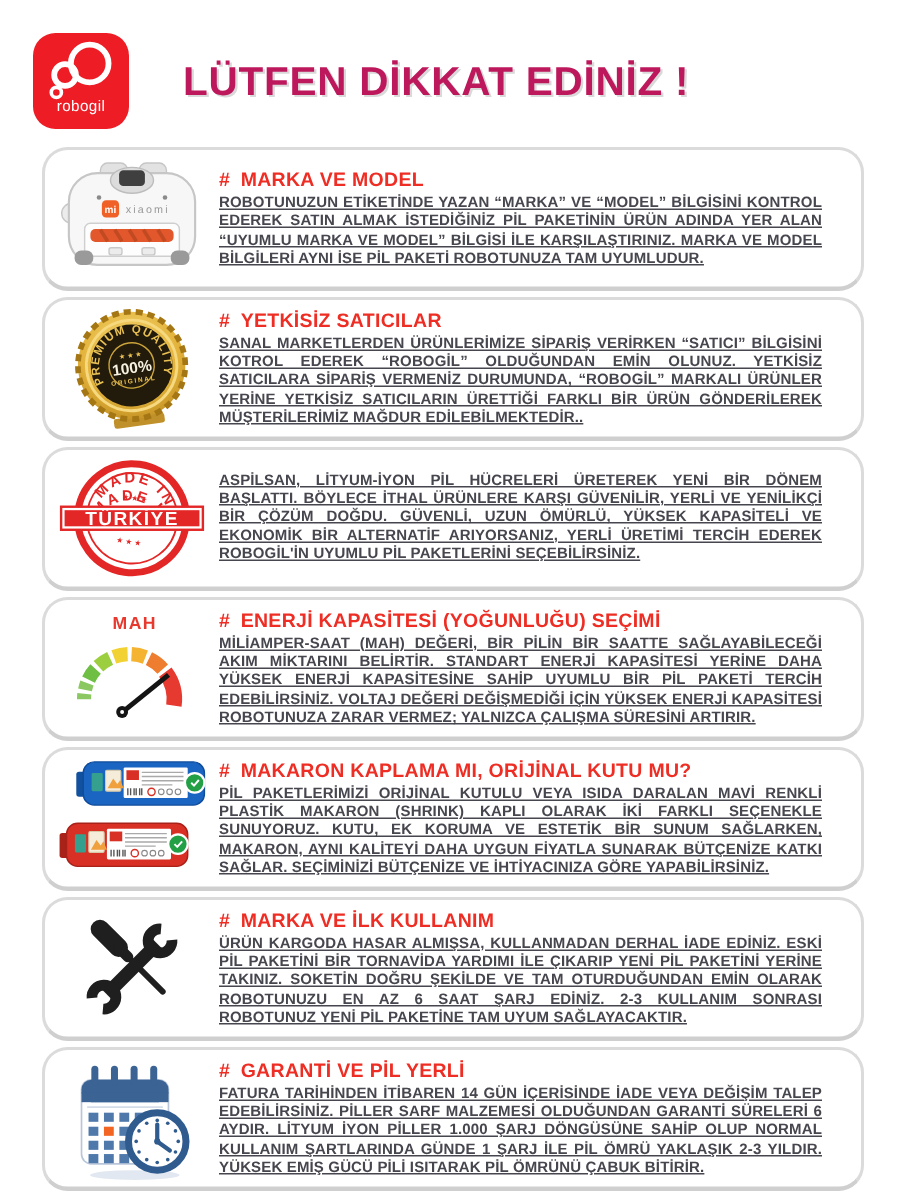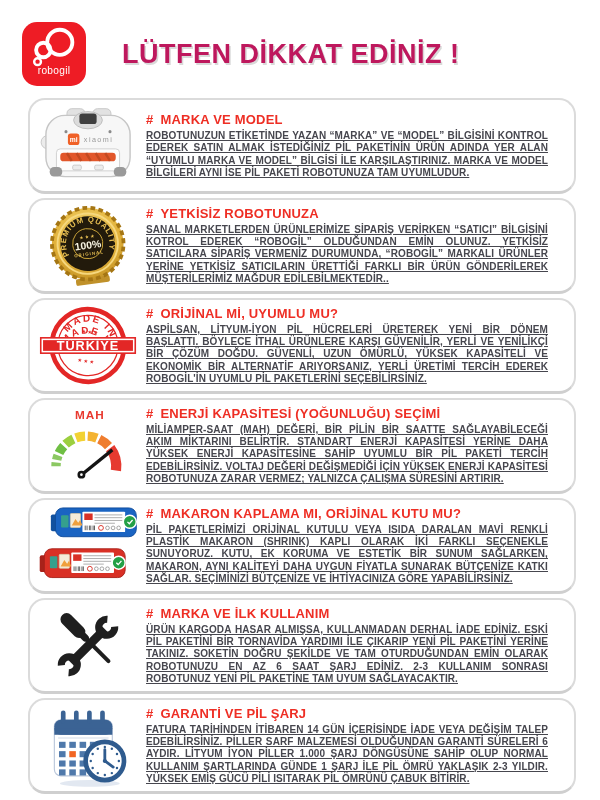--- a/index.html
+++ b/index.html
@@ -97,21 +97,21 @@
           <circle cx="52" cy="44" r="29" fill="#221a0b"></circle>
           <circle cx="52" cy="44" r="16" fill="none" stroke="#caa43a" stroke-width="1"></circle>
           <text font-size="8.2" font-weight="bold" fill="#e9c053" letter-spacing="1"><textPath href="#arcPQ" startOffset="50%" text-anchor="middle">PREMIUM QUALITY</textPath></text>
           <text x="52" y="38.5" font-size="5" fill="#e9c053" text-anchor="middle">★ ★ ★</text>
           <text x="52" y="49.5" font-size="11" font-weight="bold" fill="#f7f3e2" text-anchor="middle">100%</text>
           <text x="52" y="56.5" font-size="4.6" font-weight="bold" fill="#e9c053" letter-spacing="1.2" text-anchor="middle">ORIGINAL</text>
         </g>
       </svg>
     </div>
     <div class="content">
-      <h2><span class="hash">#</span><span>YETKİSİZ ROBOTUNUZA</span></h2>
+      <h2><span class="hash">#</span><span>YETKİSİZ SATICILAR</span></h2>
       <p>SANAL MARKETLERDEN ÜRÜNLERİMİZE SİPARİŞ VERİRKEN “SATICI” BİLGİSİNİ KOTROL EDEREK “ROBOGİL” OLDUĞUNDAN EMİN OLUNUZ. YETKİSİZ SATICILARA SİPARİŞ VERMENİZ DURUMUNDA, “ROBOGİL” MARKALI ÜRÜNLER YERİNE YETKİSİZ SATICILARIN ÜRETTİĞİ FARKLI BİR ÜRÜN GÖNDERİLEREK MÜŞTERİLERİMİZ MAĞDUR EDİLEBİLMEKTEDİR..</p>
     </div>
   </section>
 
   <section class="card">
     <div class="icon-box">
       <svg viewBox="0 0 104 92" width="98" height="87">
         <defs>
           <path id="arcTop" d="M 27.4,39.4 A 25.5,25.5 0 0 1 76.6,39.4"></path>
           <path id="arcBot" d="M 26.9,52.7 A 26,26 0 0 1 77.1,52.7"></path>
@@ -125,21 +125,20 @@
             <text x="52" y="33.5" font-size="5.5" text-anchor="middle">★ ★ ★</text>
             <text x="52" y="64.5" font-size="5.5" text-anchor="middle">★ ★ ★</text>
           </g>
           <rect x="1" y="37" width="102" height="18" fill="#E32726"></rect>
           <rect x="3.5" y="39.5" width="97" height="13" fill="none" stroke="#fff" stroke-width="1.6"></rect>
           <text x="52" y="50.5" font-size="13.5" font-weight="bold" fill="#fff" letter-spacing="1" text-anchor="middle">TÜRKİYE</text>
         </g>
       </svg>
     </div>
     <div class="content">
-      <h2><span class="hash">#</span><span>ORİJİNAL Mİ, UYUMLU MU?</span></h2>
       <p>ASPİLSAN, LİTYUM-İYON PİL HÜCRELERİ ÜRETEREK YENİ BİR DÖNEM BAŞLATTI. BÖYLECE İTHAL ÜRÜNLERE KARŞI GÜVENİLİR, YERLİ VE YENİLİKÇİ BİR ÇÖZÜM DOĞDU. GÜVENLİ, UZUN ÖMÜRLÜ, YÜKSEK KAPASİTELİ VE EKONOMİK BİR ALTERNATİF ARIYORSANIZ, YERLİ ÜRETİMİ TERCİH EDEREK ROBOGİL'İN UYUMLU PİL PAKETLERİNİ SEÇEBİLİRSİNİZ.</p>
     </div>
   </section>
 
   <section class="card">
     <div class="icon-box">
       <svg viewBox="0 0 104 84" width="98" height="79">
         <text x="54" y="14" font-size="12.5" font-weight="bold" fill="#E8392F" letter-spacing="1" text-anchor="middle">MAH</text>
         <g fill="none" stroke-width="10">
           <path d="M 18,64 A 32,32 0 0 1 18.2,60.1" stroke="#8bc862"></path>
@@ -280,18 +279,18 @@
             <circle cx="81" cy="69.5" r="1.3"></circle>
         </g>
         <g stroke="#2f5b8e" stroke-width="3" stroke-linecap="round">
           <path d="M68,62 V50"></path>
             <path d="M68,62 L77,68.5"></path>
         </g>
         <circle cx="68" cy="62" r="2.2" fill="#2f5b8e"></circle>
       </svg>
     </div>
     <div class="content">
-      <h2><span class="hash">#</span><span>GARANTİ VE PİL ŞARJ</span></h2>
+      <h2><span class="hash">#</span><span>GARANTİ VE PİL YERLİ</span></h2>
       <p>FATURA TARİHİNDEN İTİBAREN 14 GÜN İÇERİSİNDE İADE VEYA DEĞİŞİM TALEP EDEBİLİRSİNİZ. PİLLER SARF MALZEMESİ OLDUĞUNDAN GARANTİ SÜRELERİ 6 AYDIR. LİTYUM İYON PİLLER 1.000 ŞARJ DÖNGÜSÜNE SAHİP OLUP NORMAL KULLANIM ŞARTLARINDA GÜNDE 1 ŞARJ İLE PİL ÖMRÜ YAKLAŞIK 2-3 YILDIR. YÜKSEK EMİŞ GÜCÜ PİLİ ISITARAK PİL ÖMRÜNÜ ÇABUK BİTİRİR.</p>
     </div>
   </section>
 
 </div>
 
 </body></html>

